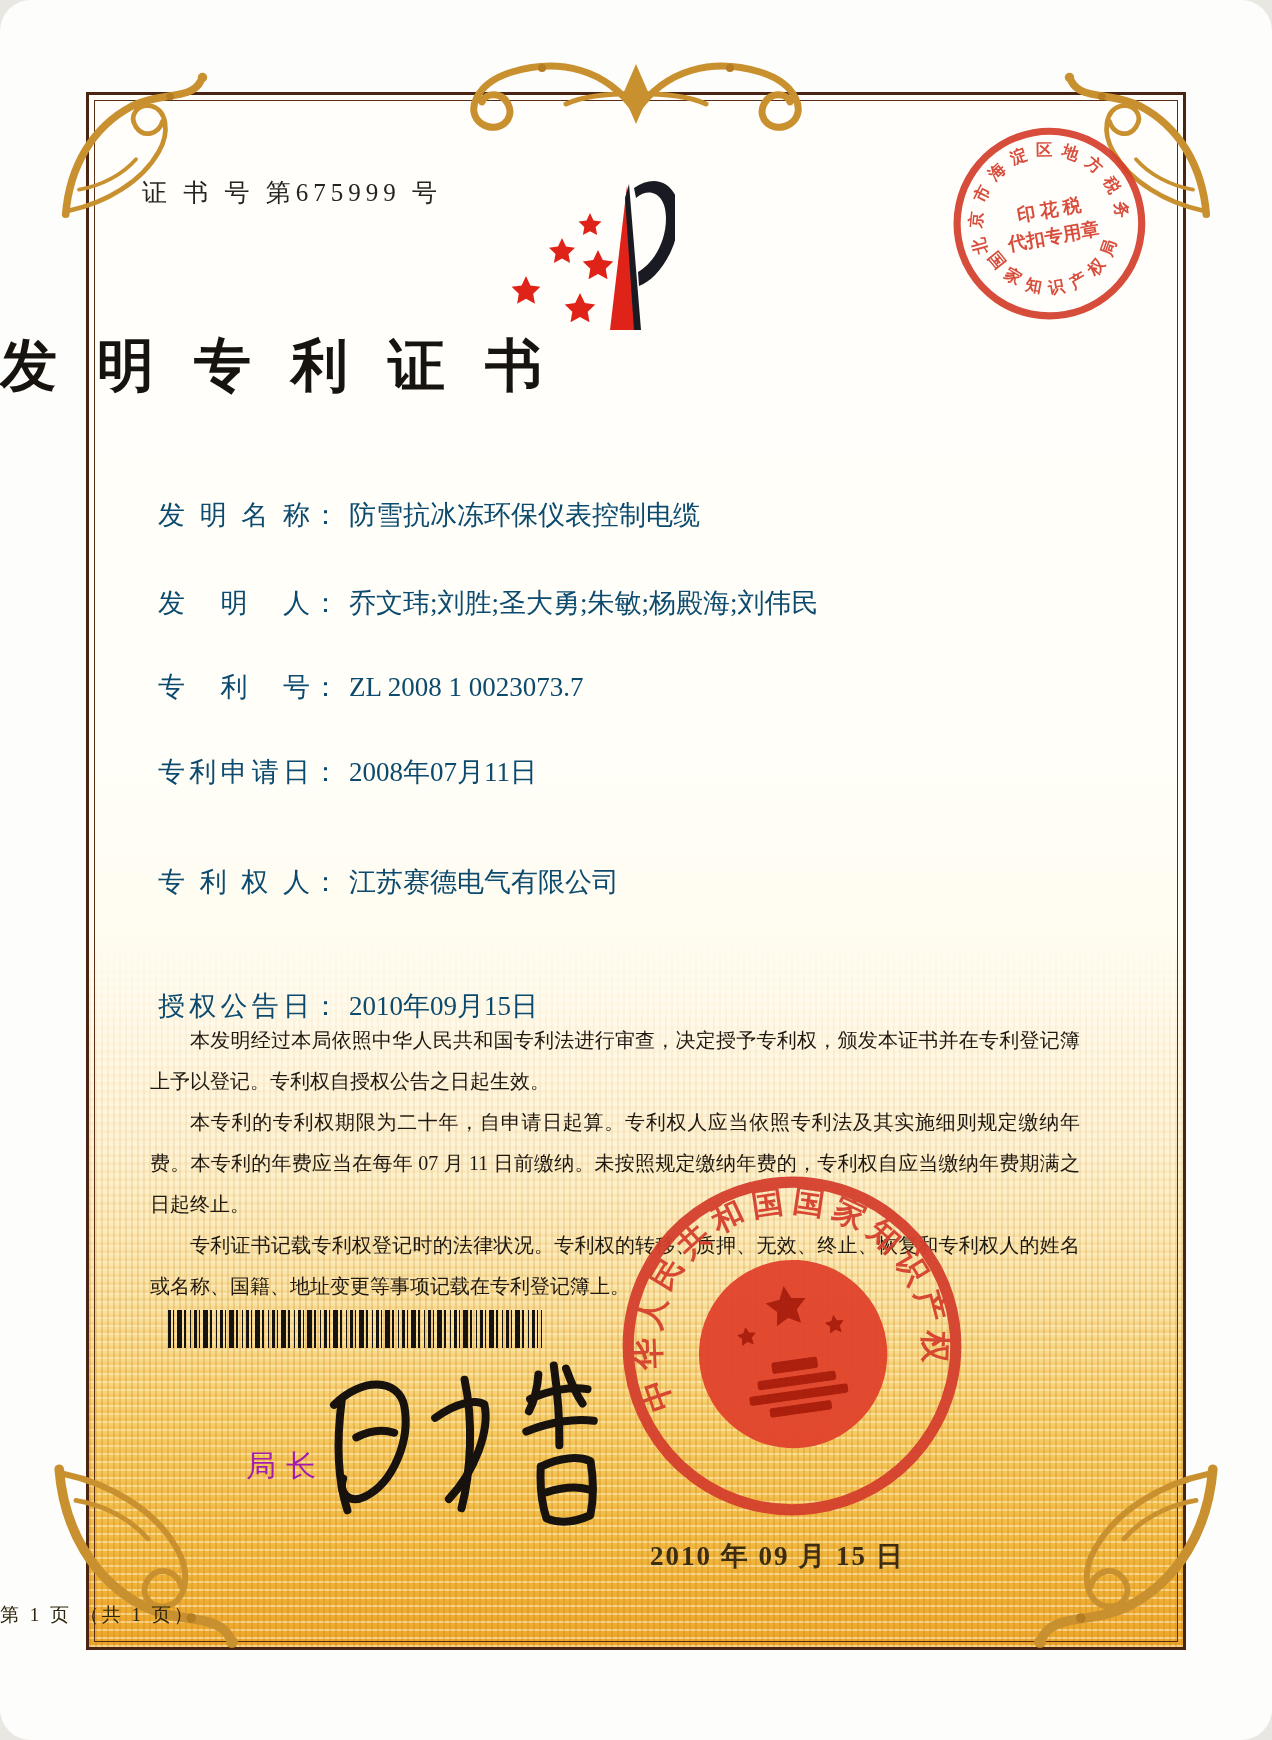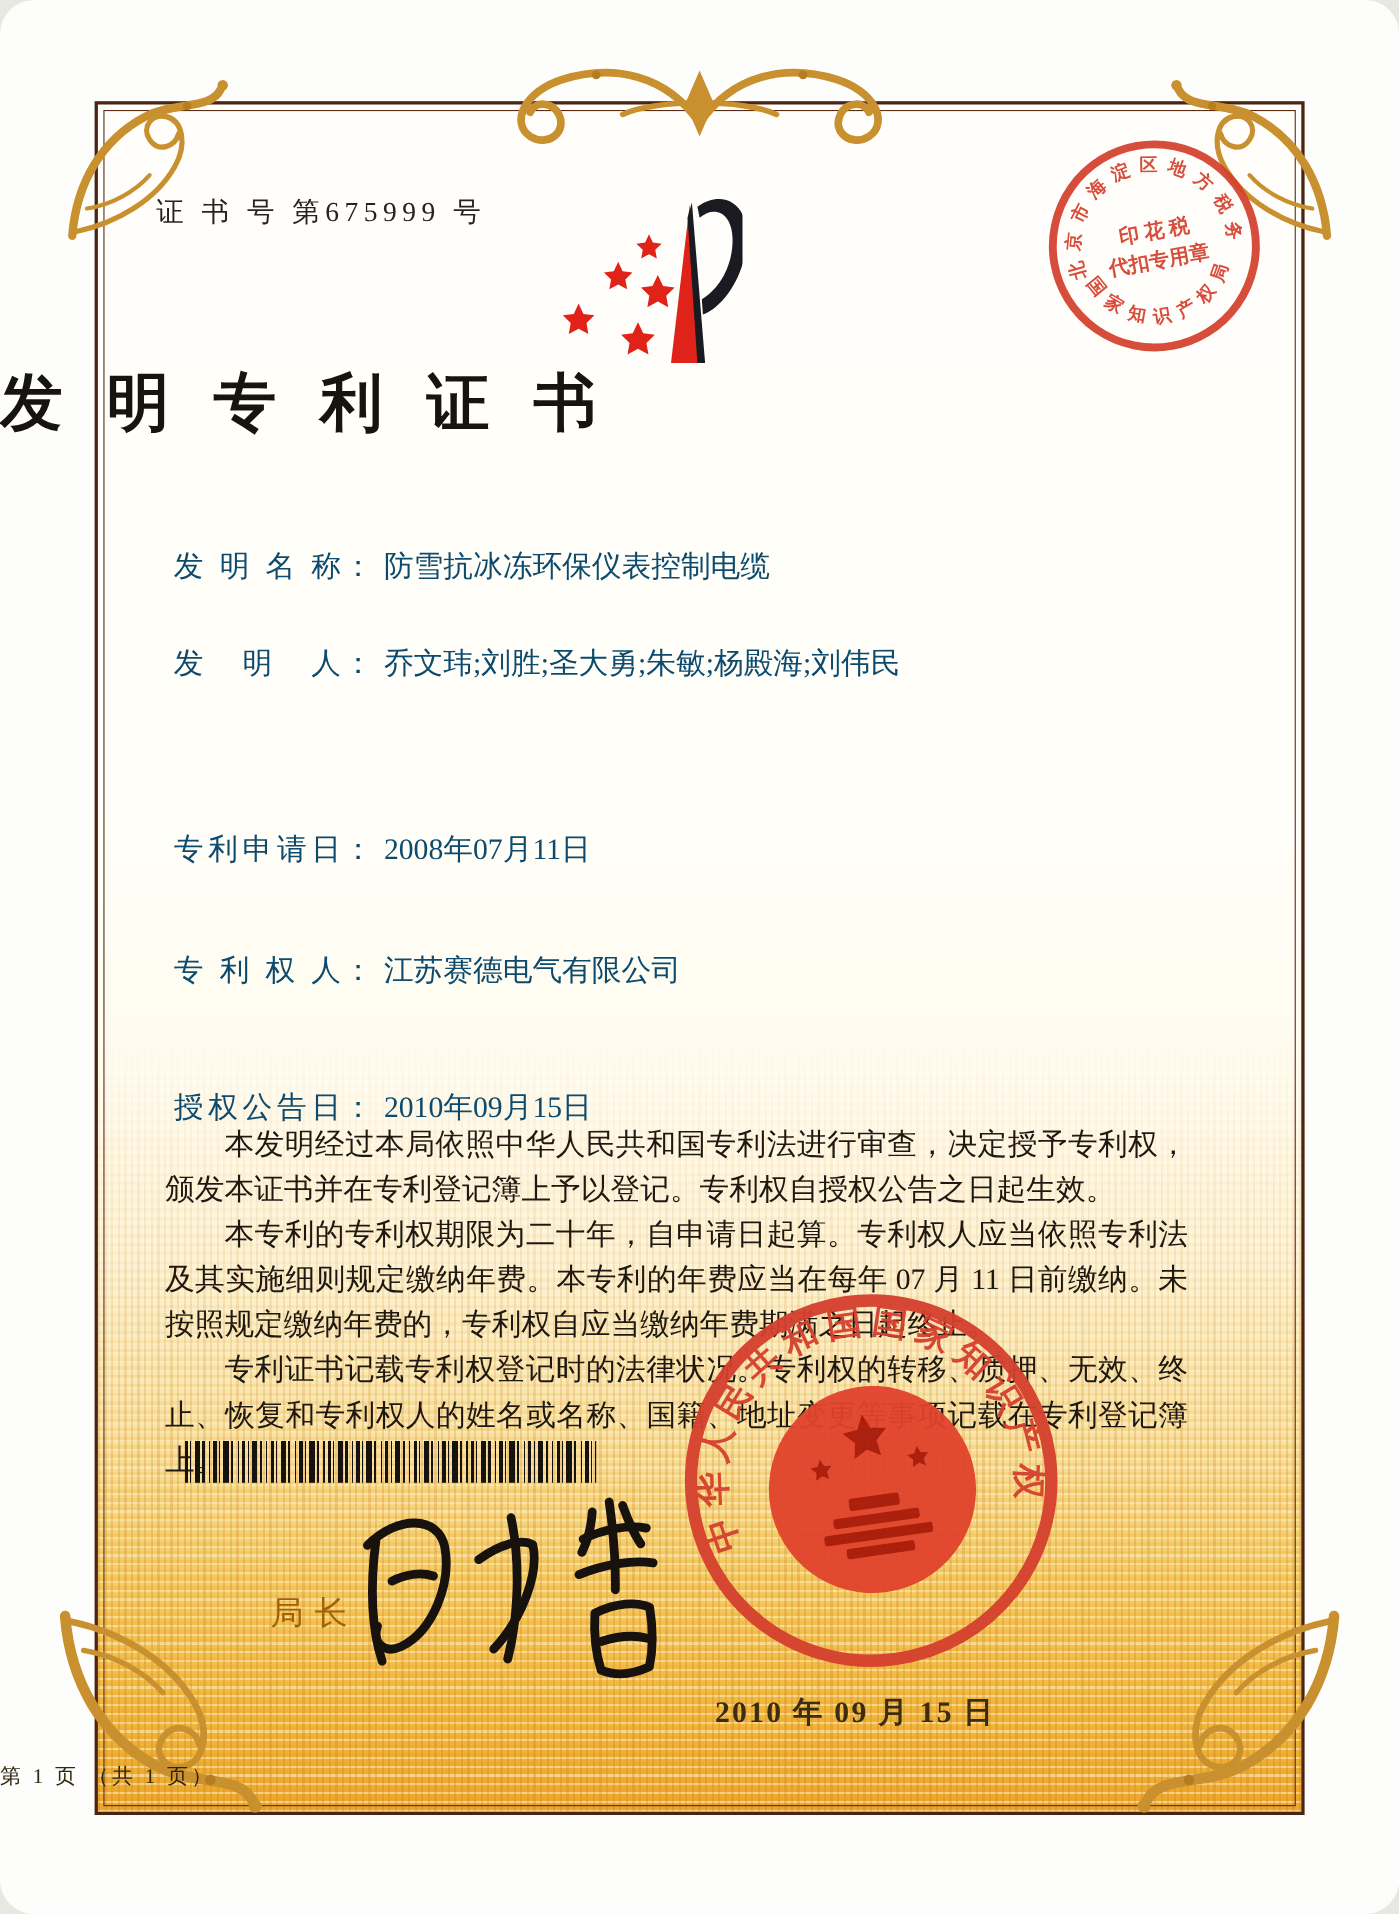--- a/index.html
+++ b/index.html
@@ -37,34 +37,34 @@
   .cert-no{left:142px;top:176px;font-size:25px;letter-spacing:5px;color:#272320;}
   
   .title{left:0;top:328px;width:1272px;text-align:left;font-size:57px;font-weight:bold;color:#17130f;margin:0;}
   .title span{letter-spacing:40px;margin-right:-40px;}
   
   .field{left:158px;font-size:27px;color:#0c4a6e;white-space:nowrap;}
   .field-label{display:inline-block;width:152px;text-align:justify;text-align-last:justify;vertical-align:bottom;}
   .field-colon{margin:0 10px 0 2px;}
   .f1{top:497px;} .f2{top:585px;} .f3{top:669px;} .f4{top:754px;} .f5{top:864px;} .f6{top:952px;margin-top:36px;}
   
-  .body-text{left:150px;top:1020px;width:930px;font-size:27px;line-height:41px;color:#1f1810;text-align:justify;}
+  .body-text{left:150px;top:1020px;width:930px;font-size:20px;line-height:41px;color:#1f1810;text-align:justify;}
   .body-text p{margin:0;text-indent:2em;}
   
   .barcode{
     left:168px;top:1310px;width:374px;height:38px;
     background:repeating-linear-gradient(90deg,
       #151210 0 3px, transparent 3px 5px,
       #151210 5px 6px, transparent 6px 9px,
       #151210 9px 14px, transparent 14px 16px,
       #151210 16px 18px, transparent 18px 22px,
       #151210 22px 23px, transparent 23px 26px);
   }
   
-  .sig-title{left:246px;top:1446px;font-size:30px;letter-spacing:10px;color:#a16207;}
+  .sig-title{left:246px;top:1446px;font-size:30px;letter-spacing:10px;color:#a21caf;}
   .sig-svg{left:318px;top:1350px;width:290px;height:215px;transform:rotate(-4deg);}
   .sig-svg path{fill:none;stroke:#17120d;stroke-width:8;stroke-linecap:round;stroke-linejoin:round;}
   
   .seal{left:618px;top:1172px;width:348px;height:348px;transform:rotate(-8deg);opacity:.95;}
   .seal-ring{fill:none;stroke:#d5402e;stroke-width:11;}
   .seal-ring-text{font-size:31px;font-weight:bold;fill:#d5402e;letter-spacing:7px;
     font-family:"Liberation Serif","DejaVu Serif",serif;}
   .seal-disc{fill:#e1432c;}
   .emblem{fill:#a81708;stroke:#a81708;}
   .seal-date{left:650px;top:1538px;width:300px;text-align:left;font-size:27px;font-weight:bold;color:#3c2c10;letter-spacing:2px;}
@@ -156,20 +156,23 @@
     <text class="stamp-center" x="99" y="116">代扣专用章</text>
   </svg>
 
   <h1 class="abs title"><span>发明专利证书</span></h1>
 
   <div class="abs field f1">
     <span class="field-label">发明名称</span><span class="field-colon">：</span><span>防雪抗冰冻环保仪表控制电缆</span>
   </div>
   <div class="abs field f2">
     <span class="field-label">发明人</span><span class="field-colon">：</span><span>乔文玮;刘胜;圣大勇;朱敏;杨殿海;刘伟民</span>
+  </div>
+  <div class="abs field f3">
+    <span class="field-label">专利号</span><span class="field-colon">：</span><span>ZL 2008 1 0023073.7</span>
   </div>
   <div class="abs field f4">
     <span class="field-label">专利申请日</span><span class="field-colon">：</span><span>2008年07月11日</span>
   </div>
   <div class="abs field f5">
     <span class="field-label">专利权人</span><span class="field-colon">：</span><span>江苏赛德电气有限公司</span>
   </div>
   <div class="abs field f6">
     <span class="field-label">授权公告日</span><span class="field-colon">：</span><span>2010年09月15日</span>
   </div>

